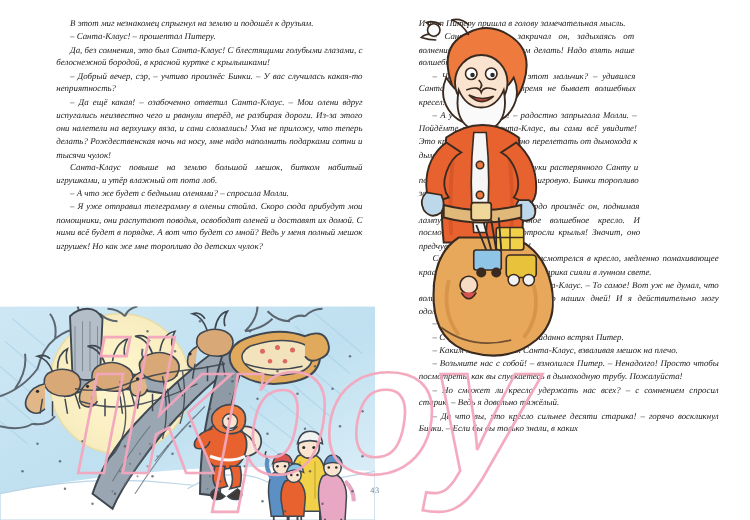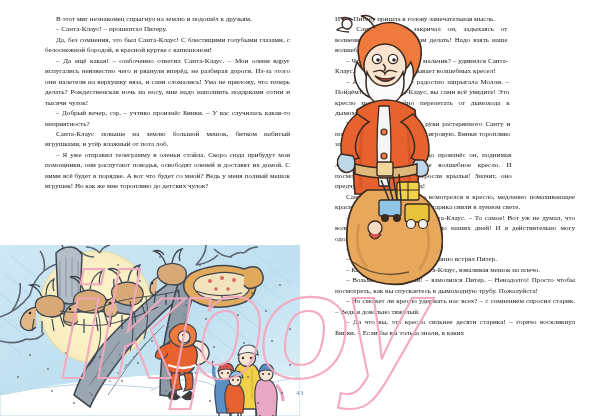--- a/index.html
+++ b/index.html
@@ -34,20 +34,21 @@
     color: #1a1a1a;
     -webkit-font-smoothing: antialiased;
   }
   #col-left  { left: 45px;  width: 245px; }
   #col-right { left: 335px; width: 240px; }
 
   .column p {
     margin: 0;
     text-indent: 11px;
     hyphens: manual;
+    font-style: italic;
   }
   .column p.noindent { text-indent: 0; }
 
   
   #santa-float {
     float: right;
     width: 72px;
     height: 178px;
     shape-outside: polygon(0 0, 100% 0, 100% 100%, 8% 100%);
     margin: -6px -8px 2px 4px;
@@ -97,24 +98,25 @@
   }
 </style>
 </head>
 <body>
 
 <div id="page">
 
   <div class="column" id="col-left">
     <p>В этот миг незнакомец спрыгнул на землю и подошёл к друзьям.</p>
     <p>– Санта-Клаус! – прошептал Питеру.</p>
-    <p>Да, без сомнения, это был Санта-Клаус! С блестящими голубыми глазами, с белоснежной бородой, в красной куртке с капюшоном!</p>
+    <p>Да, без сомнения, это был Санта-Клаус! С блестящими голубыми глазами, с белоснежной бородой, в красной куртке с крылышками!</p>
+    <p>– Добрый вечер, сэр, – учтиво произнёс Бинки. – У вас случилась какая-то неприятность?</p>
     <p>– Да ещё какая! – озабоченно ответил Санта-Клаус. – Мои олени вдруг испугались неизвестно чего и рванули вперёд, не разбирая дороги. Из-за этого они налетели на верхушку вяза, и сани сломались! Ума не приложу, что теперь делать? Рождественская ночь на носу, мне надо наполнить подарками сотни и тысячи чулок!</p>
-    <p>– Добрый вечер, сэр, – учтиво произнёс Бинки. – У вас случилась какая-то неприятность?</p>
     <p>Санта-Клаус повыше на землю большой мешок, битком набитый игрушками, и утёр влажный от пота лоб.</p>
+    <p>– А что же будет с бедными оленями? – спросила Молли.</p>
     <p>– Я уже отправил телеграмму в оленьи стойла. Скоро сюда прибудут мои помощники, они распутают поводья, освободят оленей и доставят их домой. С ними всё будет в порядке. А вот что будет со мной? Ведь у меня полный мешок игрушек! Но как же мне торопливо до детских чулок?</p>
   </div>
 
   <div class="column" id="col-right">
 
     <div id="santa-float">
       <svg viewBox="0 0 120 300" width="120" height="300" style="position:absolute; left:-12px; top:0;" aria-hidden="true">
 
         <path d="M38 52 q-10 -30 14 -40 q16 -8 32 2 q20 12 12 38 q-4 14 -14 18 l-30 0 q-12 -4 -14 -18 z" fill="#ef7a3e" stroke="#3a2a20" stroke-width="1.6"></path>
 

